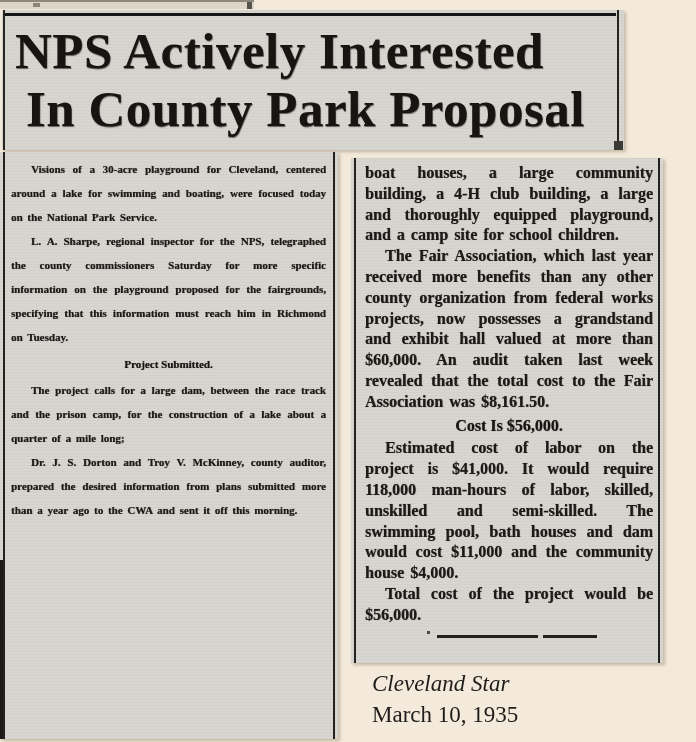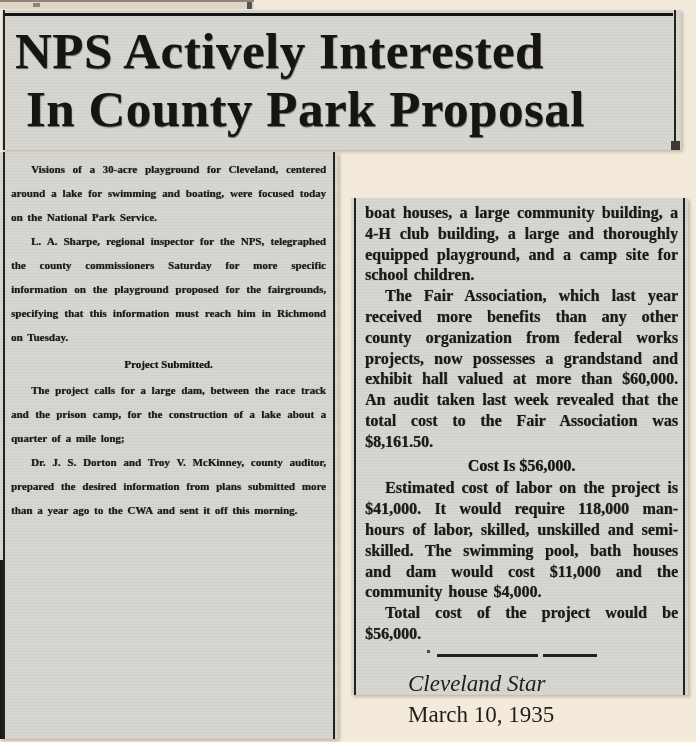--- a/index.html
+++ b/index.html
@@ -44,21 +44,21 @@
   .top-sliver .speck {
     position: absolute;
     left: 33px; top: 1px;
     width: 7px; height: 4px;
     background: #8d8678;
   }
 
   
   .headline-clip {
     left: 2px; top: 10px;
-    width: 679px; height: 140px;
+    width: 622px; height: 140px;
   }
   .headline-clip .rule-top {
     position: absolute;
     left: 3px; right: 8px; top: 3px;
     height: 3px;
     background: #161513;
   }
   .headline-clip .rule-left {
     position: absolute;
     left: 1px; top: 0; bottom: 0;
@@ -99,25 +99,24 @@
   }
   .left-clip {
     left: 0; top: 152px;
     width: 338px; height: 583px;
     padding: 4px 0 0 0;
     font-size: 11px;
     line-height: 24px;
   }
   .right-clip {
     left: 351px; top: 158px;
-    width: 337px; height: 495px;
-    padding: 2px 0 0 0;
+    width: 312px; height: 495px;
+    padding: 2px 0 8px 0;
     font-size: 16px;
     line-height: 20.8px;
-    margin-top: 40px;
   }
   .col-clip .inner {
     position: absolute;
     overflow: hidden;
   }
   .left-clip .inner {
     left: 11px; right: 12px; top: 5px; bottom: 4px;
   }
   .right-clip .inner {
     left: 14px; right: 10px; top: 5px; bottom: 8px;
@@ -171,21 +170,20 @@
     background: #4a4741;
   }
 
   
   .citation {
     position: absolute;
     left: 372px; top: 668px;
     color: #1f1d1a;
     font-size: 23px;
     line-height: 31px;
-    margin-left: 36px;
   }
   .cit-source { font-style: italic; }
 </style>
 </head>
 <body>
 
 <div class="top-sliver">
   <span class="speck"></span>
   <span class="tick"></span>
 </div>

